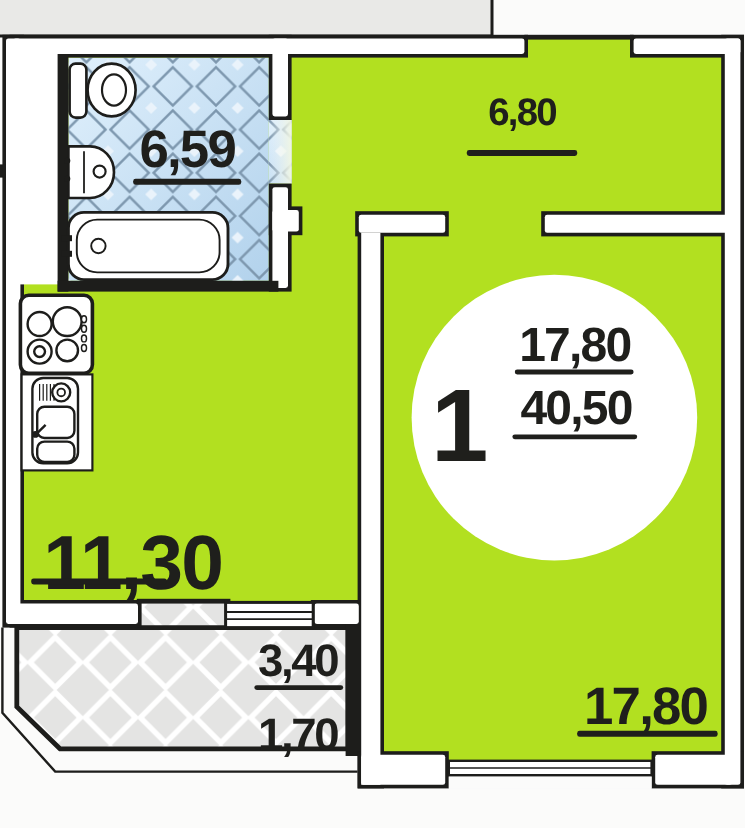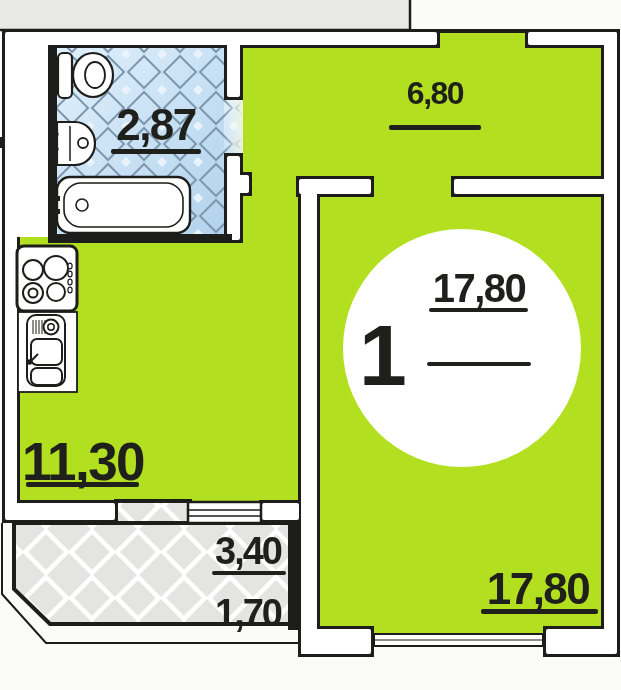--- a/index.html
+++ b/index.html
@@ -7,21 +7,21 @@
     position:relative;width:621px;height:690px;overflow:hidden;
     background:#fbfbfa;
     font-family:"Liberation Sans", sans-serif;
   }
   .stage svg{position:absolute;left:0;top:0;}
   .lbl{
     position:absolute;font-weight:bold;color:#1f1f1c;text-align:center;
     line-height:1.35;letter-spacing:-1.5px;white-space:nowrap;
   }
   .rule{position:absolute;background:#1f1f1c;border-radius:2px;}
-  .fs44{font-size:44px;} .fs46{font-size:32px;} .fs48{font-size:53px;}
+  .fs44{font-size:44px;} .fs46{font-size:32px;} .fs48{font-size:64px;margin-left:16px;}
   .fs40{font-size:40px;} .fs36{font-size:38px;letter-spacing:-2px;}
   .unit-num{font-size:86px;letter-spacing:0;}
 </style>
 </head>
 <body>
 
 <div class="stage">
 
 <svg width="621" height="690" viewBox="0 0 621 690">
   <defs>
@@ -166,34 +166,35 @@
     <circle cx="51" cy="327" r="3.2" fill="none" stroke="#1d1d1b" stroke-width="1.5"></circle>
     <rect x="31" y="339" width="31" height="26" rx="6" fill="#ffffff" stroke="#1d1d1b" stroke-width="2"></rect>
     <rect x="31" y="368" width="31" height="17" rx="6" fill="#ffffff" stroke="#1d1d1b" stroke-width="2"></rect>
     <line x1="30" y1="362" x2="38" y2="354" stroke="#1d1d1b" stroke-width="2"></line>
     <circle cx="29.5" cy="362" r="2.8" fill="#1d1d1b"></circle>
   </g>
 
   <circle cx="462" cy="348" r="119" fill="#ffffff"></circle>
 </svg>
 
-<div class="lbl fs44" style="left:111px;top:95px;width:90px;">2,87</div>
+<div class="lbl fs44" style="left:111px;top:95px;width:90px;">6,59</div>
 <div class="rule" style="left:111px;top:149px;width:90px;height:5px;"></div>
 
 <div class="lbl fs46" style="left:390px;top:72px;width:90px;">6,80</div>
 <div class="rule" style="left:389px;top:125px;width:92px;height:5px;"></div>
 
 <div class="lbl fs48" style="left:20px;top:426px;width:126px;">11,30</div>
 <div class="rule" style="left:26px;top:482px;width:113px;height:5px;"></div>
 
 <div class="lbl fs36" style="left:205px;top:526px;width:86px;">3,40</div>
 <div class="rule" style="left:212px;top:571px;width:74px;height:4px;"></div>
 <div class="lbl fs36" style="left:205px;top:588px;width:86px;text-align:center;">1,70</div>
 
 <div class="lbl fs44" style="left:468px;top:559px;width:140px;">17,80</div>
 <div class="rule" style="left:481px;top:609px;width:117px;height:5px;"></div>
 
 <div class="lbl unit-num" style="left:348px;top:297px;width:70px;">1</div>
 <div class="lbl fs40" style="left:424px;top:261px;width:110px;">17,80</div>
 <div class="rule" style="left:429px;top:308px;width:99px;height:4px;"></div>
+<div class="lbl fs40" style="left:424px;top:313px;width:112px;">40,50</div>
 <div class="rule" style="left:427px;top:362px;width:104px;height:4px;"></div>
 
 </div>
 
 </body></html>

